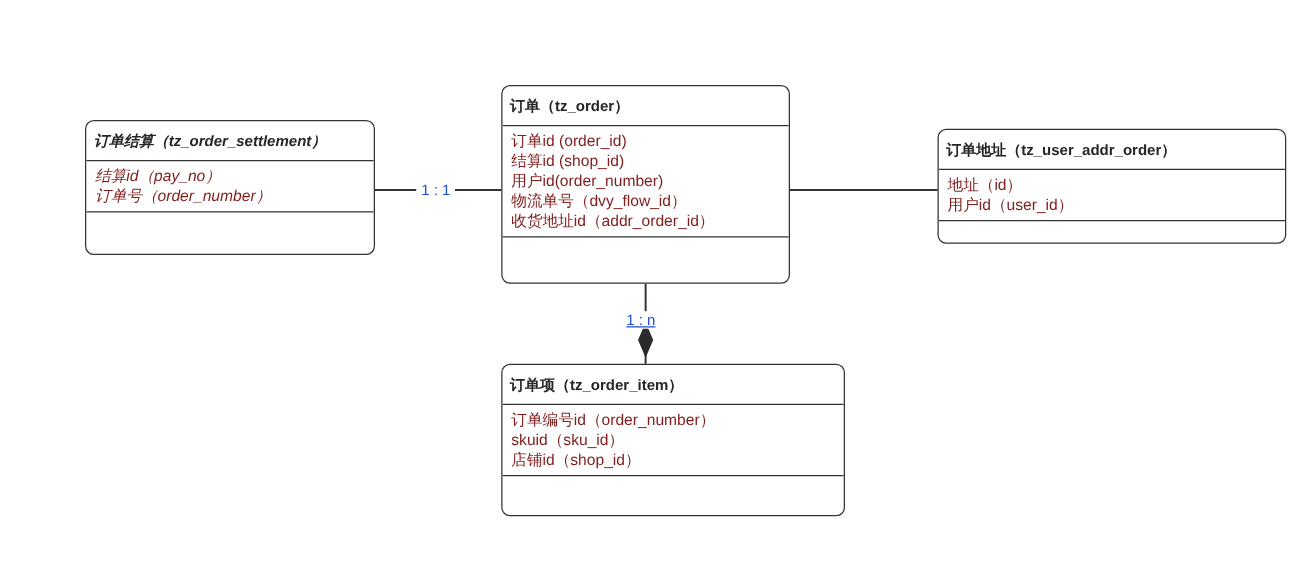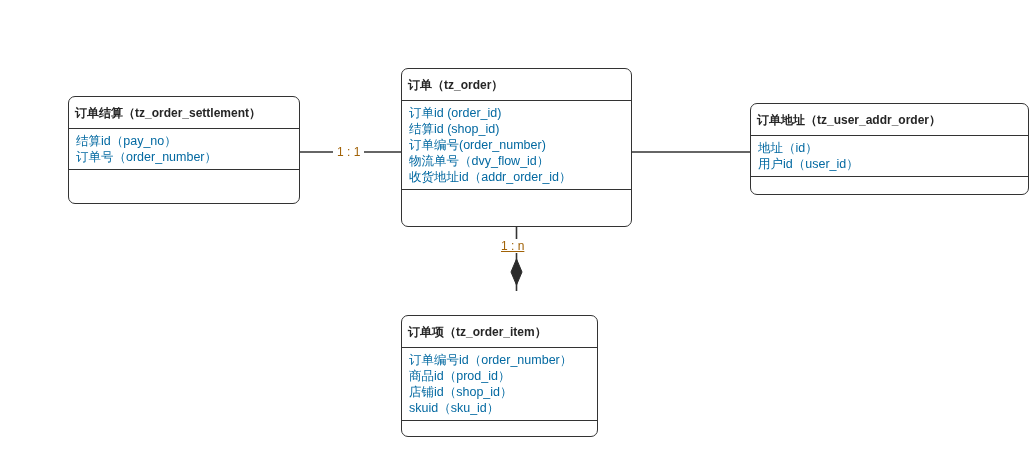--- a/index.html
+++ b/index.html
@@ -52,36 +52,36 @@
   .entity .ent-attrs {
     box-sizing: border-box;
     width: 100%;
     padding: 4px 0 4px 7px;
     border-bottom: 1.6px solid #333333;
   }
   .entity .ent-attrs .attr {
     font-size: 12.5px;
     line-height: 16px;
     white-space: nowrap;
-    color: #0369a1;
+    color: #7f1d1d;
   }
   .entity .ent-footer {
     box-sizing: border-box;
     width: 100%;
     flex: 1 1 auto;
   }
   .card-flex {
     display: flex;
     flex-direction: column;
     height: 100%;
   }
   .edge-label {
     position: absolute;
     font-size: 12px;
-    color: #a16207;
+    color: #1d4ed8;
     background: #ffffff;
     padding: 0 4px;
     white-space: nowrap;
     z-index: 3;
     line-height: 14px;
   }
 </style>
 </head>
 <body>
 
@@ -91,66 +91,65 @@
 
     <line x1="300" y1="152" x2="401" y2="152" stroke="#333333" stroke-width="1.6"></line>
 
     <line x1="632" y1="152" x2="750" y2="152" stroke="#333333" stroke-width="1.6"></line>
 
     <line x1="516.5" y1="227" x2="516.5" y2="291" stroke="#333333" stroke-width="1.6"></line>
 
     <polygon points="516.5,285 511,272 516.5,259 522,272" fill="#2b2b2b" stroke="#2b2b2b" stroke-width="1"></polygon>
   </svg>
 
-  <div class="entity" style="left:68px; top:96px; width:232px; height:108px;">
+  <div class="entity" style="left:68px; top:96px; width:232px; height:108px;font-style:italic;">
     <div class="card-flex">
       <div class="ent-title">订单结算（tz_order_settlement）</div>
       <div class="ent-attrs">
         <div class="attr">结算id（pay_no）</div>
         <div class="attr">订单号（order_number）</div>
       </div>
       <div class="ent-footer"></div>
     </div>
   </div>
 
   <div class="entity" style="left:401px; top:68px; width:231px; height:159px;">
     <div class="card-flex">
       <div class="ent-title">订单（tz_order）</div>
       <div class="ent-attrs">
         <div class="attr">订单id (order_id)</div>
         <div class="attr">结算id (shop_id)</div>
-        <div class="attr">订单编号(order_number)</div>
+        <div class="attr">用户id(order_number)</div>
         <div class="attr">物流单号（dvy_flow_id）</div>
         <div class="attr">收货地址id（addr_order_id）</div>
       </div>
       <div class="ent-footer"></div>
     </div>
   </div>
 
   <div class="entity" style="left:750px; top:103px; width:279px; height:92px;">
     <div class="card-flex">
       <div class="ent-title">订单地址（tz_user_addr_order）</div>
       <div class="ent-attrs">
         <div class="attr">地址（id）</div>
         <div class="attr">用户id（user_id）</div>
       </div>
       <div class="ent-footer"></div>
     </div>
   </div>
 
-  <div class="entity" style="left:401px; top:291px; width:197px; height:122px;margin-top:24px;">
+  <div class="entity" style="left:401px; top:291px; width:275px; height:122px;">
     <div class="card-flex">
       <div class="ent-title">订单项（tz_order_item）</div>
       <div class="ent-attrs">
         <div class="attr">订单编号id（order_number）</div>
-        <div class="attr">商品id（prod_id）</div>
+        <div class="attr">skuid（sku_id）</div>
         <div class="attr">店铺id（shop_id）</div>
-        <div class="attr">skuid（sku_id）</div>
       </div>
       <div class="ent-footer"></div>
     </div>
   </div>
 
   <div class="edge-label" style="left:333px; top:145px;">1 : 1</div>
 
-  <div class="edge-label" style="left:497px; top:239px;text-decoration:underline;">1 : n</div>
+  <div class="edge-label" style="left:497px; top:249px;text-decoration:underline;">1 : n</div>
 
 </div>
 
 </body></html>

